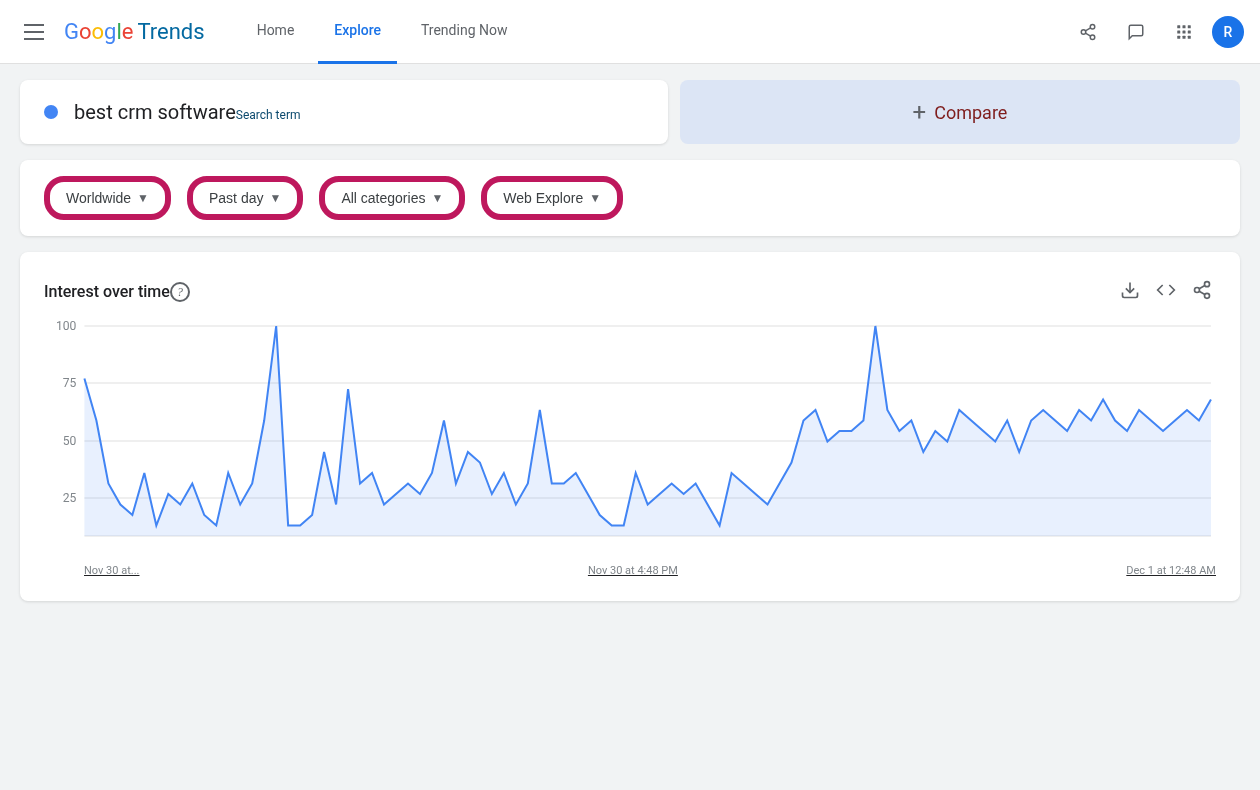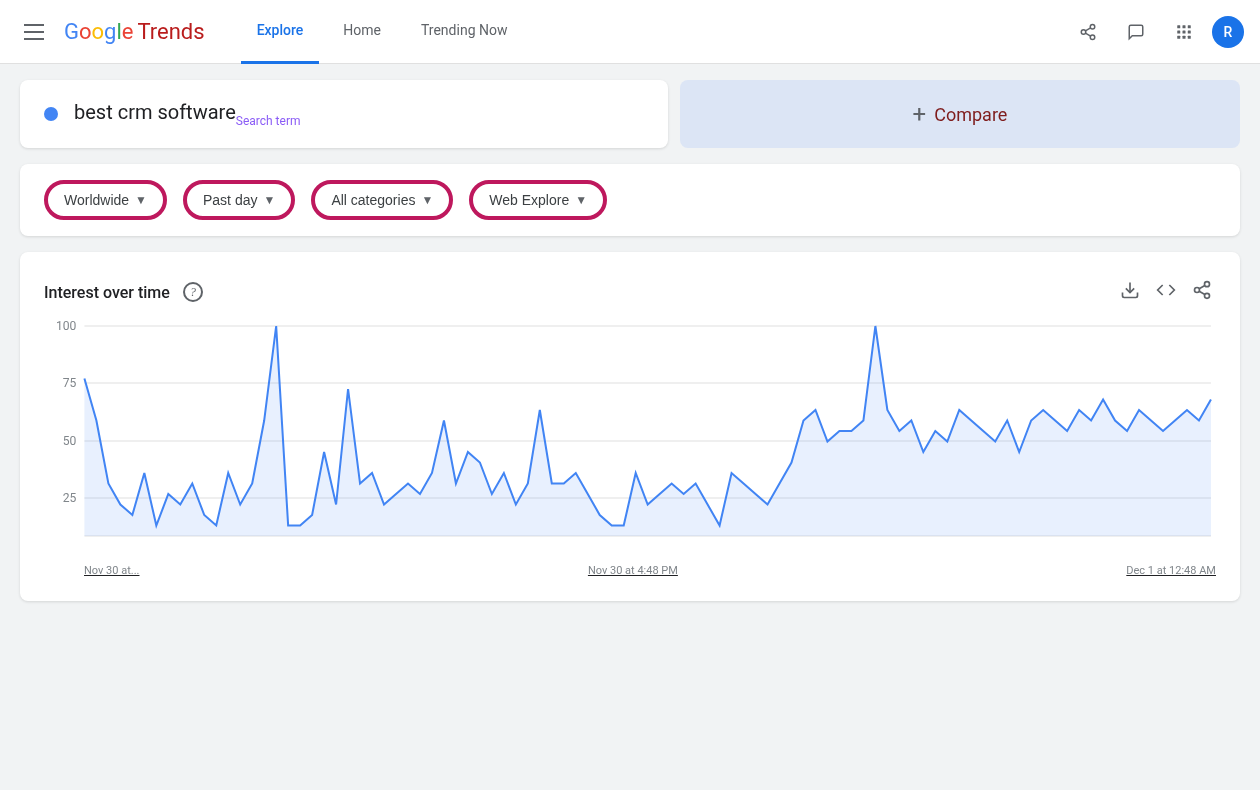--- a/index.html
+++ b/index.html
@@ -16,71 +16,71 @@
     .menu-icon { cursor: pointer; display: flex; flex-direction: column; gap: 5px; padding: 8px; }
     .menu-icon span { display: block; width: 20px; height: 2px; background: #5f6368; }
     .logo { display: flex; align-items: center; gap: 4px; text-decoration: none; }
     .logo-google { font-size: 22px; font-weight: 400; }
     .logo-g { color: #4285f4; }
     .logo-o1 { color: #ea4335; }
     .logo-o2 { color: #fbbc05; }
     .logo-g2 { color: #4285f4; }
     .logo-l { color: #34a853; }
     .logo-e { color: #ea4335; }
-    .logo-trends { font-size: 22px; color: #b91c1c; font-weight: 400; }
+    .logo-trends { font-size: 22px; color: #0369a1; font-weight: 400; }
     .header-nav { display: flex; align-items: center; gap: 8px; margin-left: 24px; }
     .nav-item { padding: 8px 16px; font-size: 14px; color: #5f6368; cursor: pointer; text-decoration: none; border-bottom: 3px solid transparent; height: 64px; display: flex; align-items: center; }
     .nav-item.active { color: #1a73e8; border-bottom: 3px solid #1a73e8; font-weight: 500; }
     .header-right { margin-left: auto; display: flex; align-items: center; gap: 8px; }
     .icon-btn { width: 40px; height: 40px; border-radius: 50%; display: flex; align-items: center; justify-content: center; cursor: pointer; color: #5f6368; font-size: 18px; }
     .avatar { width: 32px; height: 32px; border-radius: 50%; background: #1a73e8; color: #fff; display: flex; align-items: center; justify-content: center; font-size: 14px; font-weight: 500; cursor: pointer; }
 
     
     .main { padding: 16px 20px; }
 
     
     .search-area { display: flex; gap: 12px; margin-bottom: 16px; }
     .search-card {
       flex: 1; background: #fff; border-radius: 8px;
       padding: 20px 24px; display: flex; align-items: center;
       box-shadow: 0 1px 3px rgba(0,0,0,0.12);
     }
     .search-dot { width: 14px; height: 14px; border-radius: 50%; background: #4285f4; margin-right: 16px; flex-shrink: 0; }
     .search-info { display: flex; }
     .search-term { font-size: 20px; font-weight: 400; color: #202124; }
-    .search-type { font-size: 12px; color: #8b5cf6; margin-top: 14px; text-align: center; }
+    .search-type { font-size: 12px; color: #0c4a6e; margin-top: 8px; text-align: center; }
     .compare-card {
       width: 560px; background: #dce5f5; border-radius: 8px;
       display: flex; align-items: center; justify-content: center;
       cursor: pointer; gap: 8px; color: #5f6368; font-size: 18px;
     }
     .compare-plus { font-size: 24px; color: #5f6368; }
     .compare-label { font-size: 18px; color: #7f1d1d; }
 
     
     .filters-card {
       background: #fff; border-radius: 8px;
       padding: 16px 24px; display: flex; align-items: center; gap: 16px;
       margin-bottom: 16px; box-shadow: 0 1px 3px rgba(0,0,0,0.12);
     }
     .filter-btn {
       display: flex; align-items: center; gap: 6px;
-      border: 4px solid #be185d; border-radius: 20px;
+      border: 6px solid #be185d; border-radius: 20px;
       padding: 8px 16px; font-size: 14px; color: #3c4043;
       cursor: pointer; background: #fff;
     }
     .filter-arrow { font-size: 12px; color: #5f6368; }
 
     
     .chart-card {
       background: #fff; border-radius: 8px;
       padding: 24px; box-shadow: 0 1px 3px rgba(0,0,0,0.12);
     }
     .chart-header { display: flex; align-items: center; justify-content: space-between; margin-bottom: 8px; }
-    .chart-title-area { display: flex; align-items: center; gap: 13px; }
+    .chart-title-area { display: flex; align-items: flex-start; gap: 0; }
     .chart-title { font-size: 16px; font-weight: 500; color: #202124; }
     .help-icon {
       width: 20px; height: 20px; border-radius: 50%; border: 2px solid #5f6368;
       display: flex; align-items: center; justify-content: center;
       font-size: 12px; color: #5f6368; cursor: pointer; font-style: italic; font-family: serif;
     }
     .chart-actions { display: flex; gap: 8px; }
     .chart-action-btn { color: #5f6368; cursor: pointer; font-size: 18px; padding: 4px; }
 
     
@@ -99,22 +99,22 @@
         <span></span>
         <span></span>
     </div>
     <a class="logo" href="#">
       <span class="logo-google">
         <span class="logo-g">G</span><span class="logo-o1">o</span><span class="logo-o2">o</span><span class="logo-g2">g</span><span class="logo-l">l</span><span class="logo-e">e</span>
       </span>
       <span class="logo-trends">Trends</span>
     </a>
     <nav class="header-nav">
+      <a class="nav-item">Home</a>
       <a class="nav-item active">Explore</a>
-      <a class="nav-item">Home</a>
       <a class="nav-item">Trending Now</a>
     </nav>
   </div>
   <div class="header-right">
     <div class="icon-btn">
       <svg width="18" height="18" viewBox="0 0 24 24" fill="none" stroke="#5f6368" stroke-width="2">
         <circle cx="18" cy="5" r="3"></circle>
           <circle cx="6" cy="12" r="3"></circle>
           <circle cx="18" cy="19" r="3"></circle>
         <line x1="8.59" y1="13.51" x2="15.42" y2="17.49"></line>

